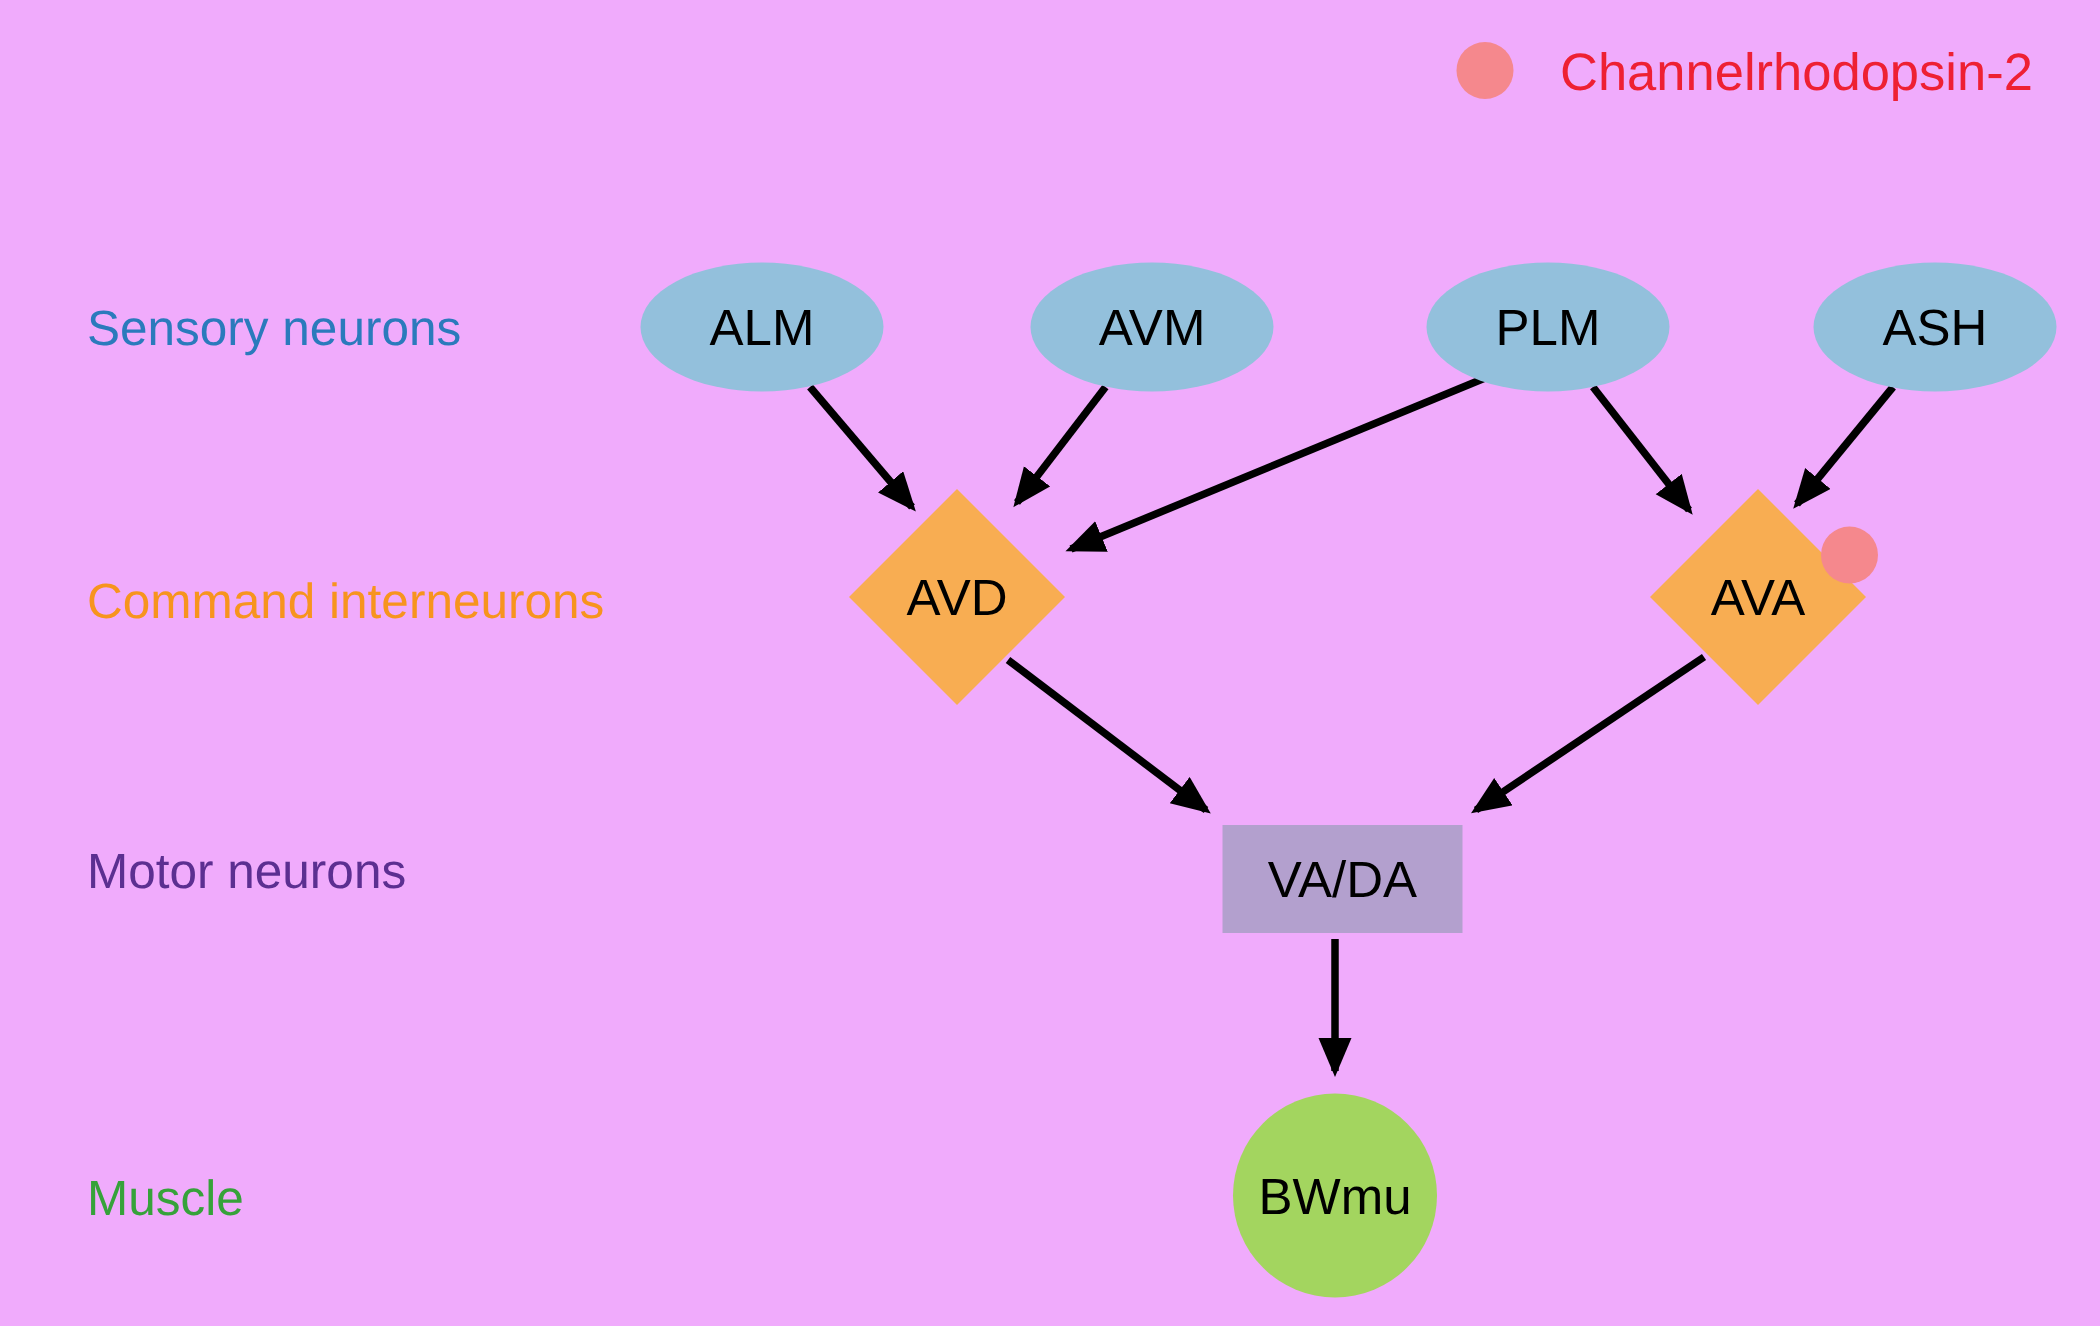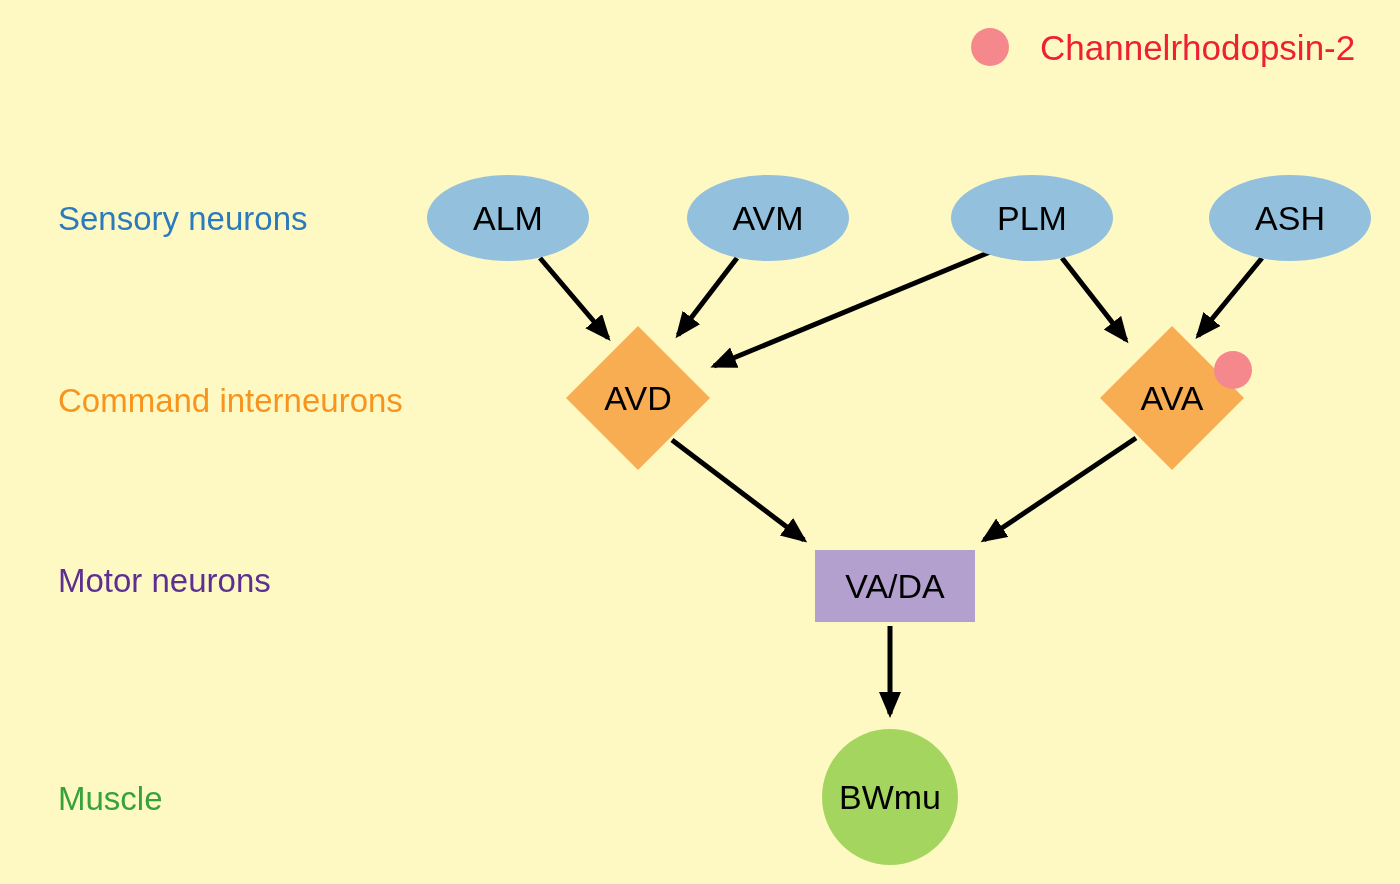--- a/index.html
+++ b/index.html
@@ -4,21 +4,21 @@
 <style>
   html, body {
     margin: 0;
     padding: 0;
     background: #ffffff;
   }
   .canvas {
     position: relative;
     width: 1400px;
     height: 884px;
-    background: #fef9c3;
+    background: #f0abfc;
     font-family: "Liberation Sans", sans-serif;
   }
   svg text {
     font-family: "Liberation Sans", sans-serif;
   }
   .node-label {
     font-size: 34px;
     fill: #000000;
     text-anchor: middle;
   }

